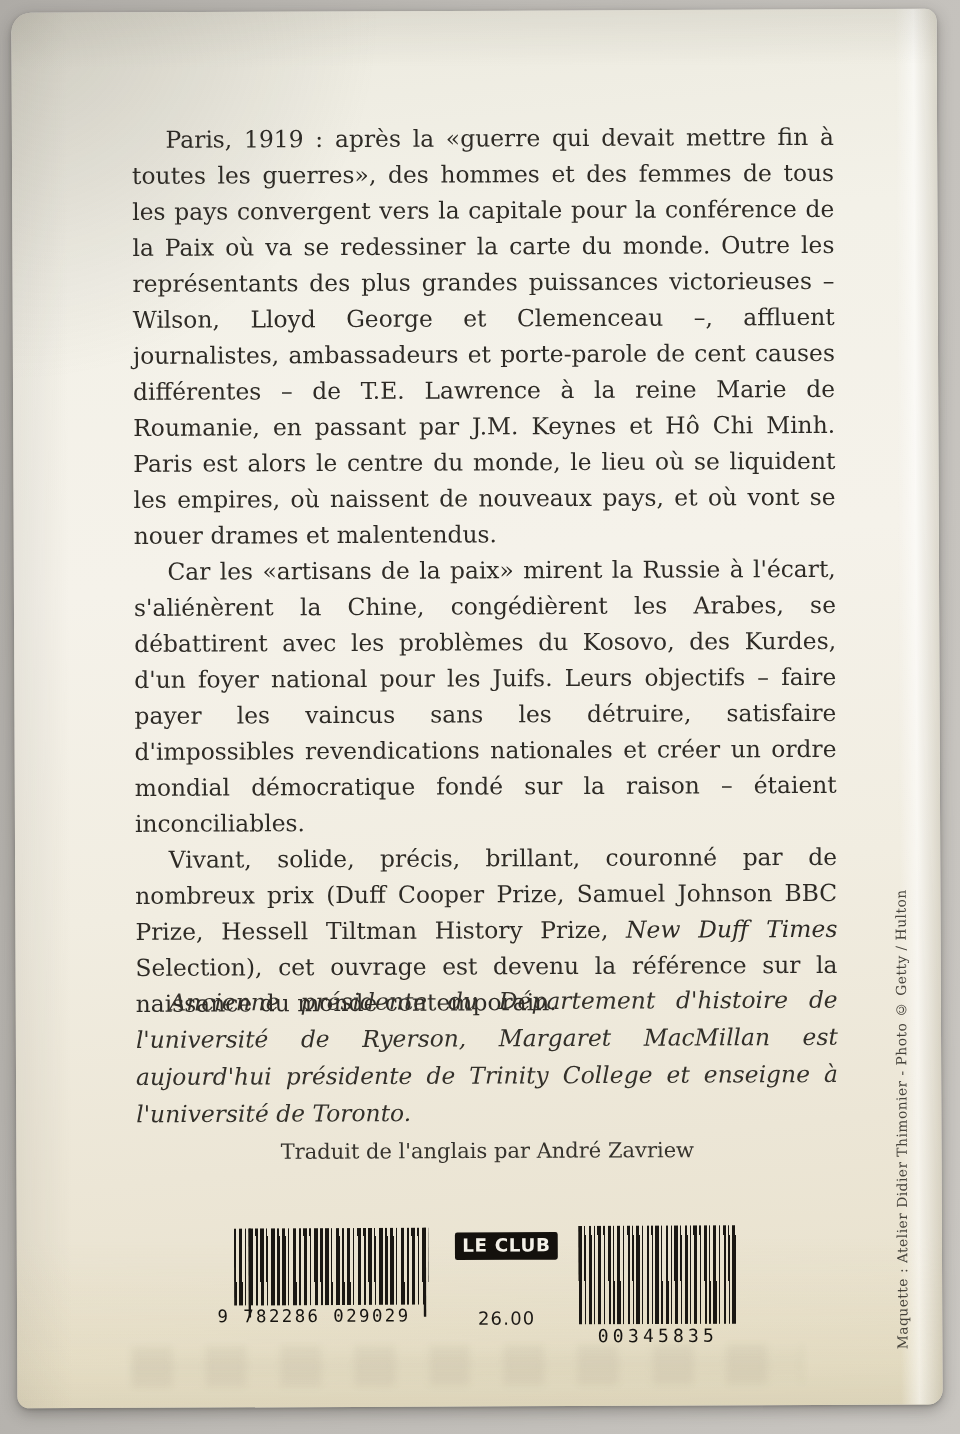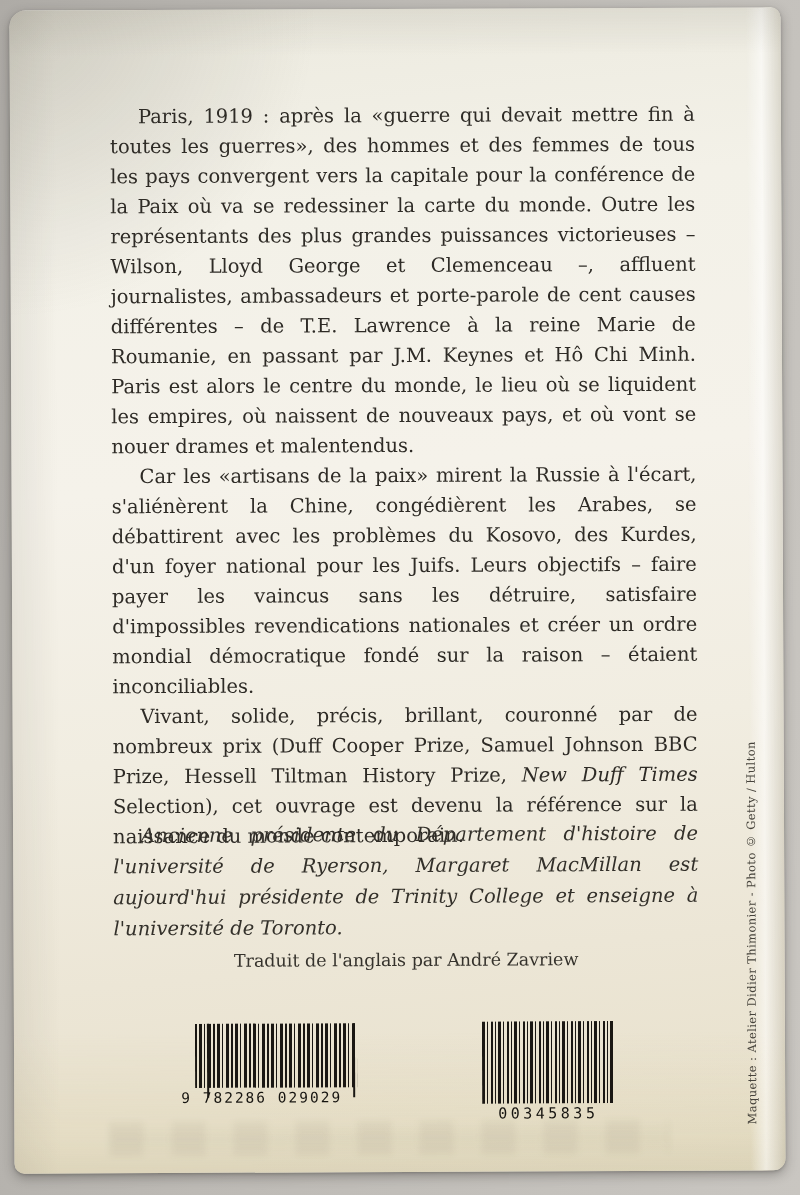--- a/index.html
+++ b/index.html
@@ -110,20 +110,24 @@
   <p class="bio">Ancienne présidente du Département d'histoire de l'université de Ryerson, Margaret MacMillan est aujourd'hui présidente de Trinity College et enseigne à l'université de Toronto.</p>
 
   <div class="translator">Traduit de l'anglais par André Zavriew</div>
 
   <div class="bottom-row">
     <div class="ean">
       <div class="bars"></div>
       <div class="digits">9 782286 029029</div>
     </div>
 
+    <div class="club-col">
+      <div class="club-logo">LE CLUB</div>
+      <div class="price">26.00</div>
+    </div>
 
     <div class="club-barcode">
       <div class="bars2"></div>
       <div class="digits2">00345835</div>
     </div>
   </div>
 
   <div class="ghost"></div>
 
   <div class="credits">Maquette : Atelier Didier Thimonier - Photo © Getty / Hulton</div>

